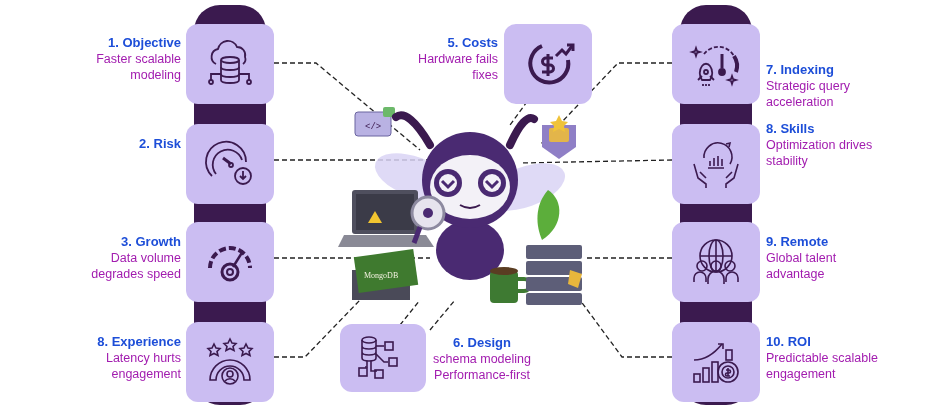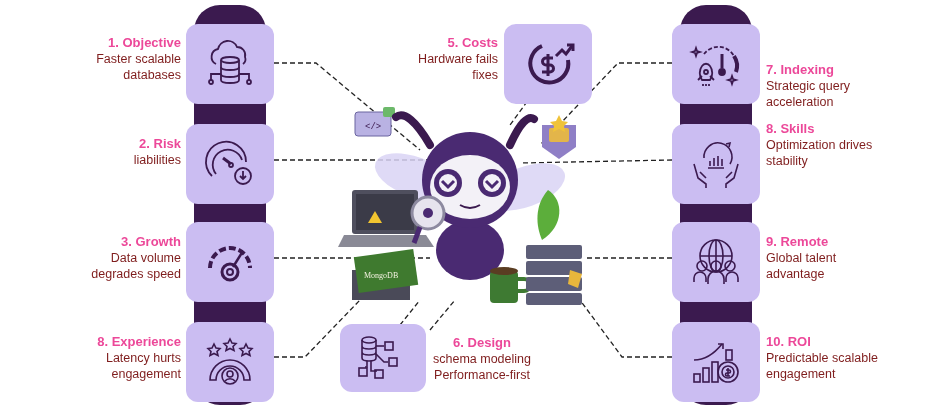--- a/index.html
+++ b/index.html
@@ -1,22 +1,22 @@
 <!DOCTYPE html>
 <html><head>
 <meta charset="utf-8">
 <style>
   html,body{margin:0;padding:0;}
   body{width:936px;height:409px;background:#ffffff;position:relative;overflow:hidden;font-family:"Liberation Sans",sans-serif;color:#3a3344;}
   .strip{position:absolute;background:#3b1a4f;border-radius:26px;}
   .box{position:absolute;width:88px;height:80px;background:#cbbdf2;border-radius:12px;display:flex;align-items:center;justify-content:center;}
   .box svg{width:56px;height:56px;}
   .label{position:absolute;font-size:12.5px;line-height:16px;}
-  .label .t{font-weight:bold;color:#ec4899;font-size:13px;}
-  .label .d{color:#7f1d1d;}
+  .label .t{font-weight:bold;color:#1d4ed8;font-size:13px;}
+  .label .d{color:#a21caf;}
   .right{text-align:left;}
   .left{text-align:right;}
   svg.lines{position:absolute;left:0;top:0;width:936px;height:409px;}
   .center{position:absolute;}
 </style>
 </head>
 <body>
 
 <svg class="lines" viewBox="0 0 936 409">
   <g stroke="#222" stroke-width="1.3" stroke-dasharray="5,3" fill="none">
@@ -144,25 +144,24 @@
     <path d="M12 31v6h-2"></path>
       <rect x="4" y="38" width="8" height="8"></rect>
     <path d="M16 31v10h6"></path>
       <rect x="20" y="40" width="8" height="8"></rect>
   </svg>
 </div>
 
 <div class="label left" style="right:755px;top:35px;">
   <div class="t">1. Objective</div>
   <div class="d">Faster scalable</div>
-  <div class="d">databases</div>
+  <div class="d">modeling</div>
 </div>
 <div class="label left" style="right:755px;top:136px;">
   <div class="t">2. Risk</div>
-  <div class="d">liabilities</div>
 </div>
 <div class="label left" style="right:755px;top:234px;">
   <div class="t">3. Growth</div>
   <div class="d">Data volume</div>
   <div class="d">degrades speed</div>
 </div>
 <div class="label left" style="right:755px;top:334px;">
   <div class="t">8. Experience</div>
   <div class="d">Latency hurts</div>
   <div class="d">engagement</div>

